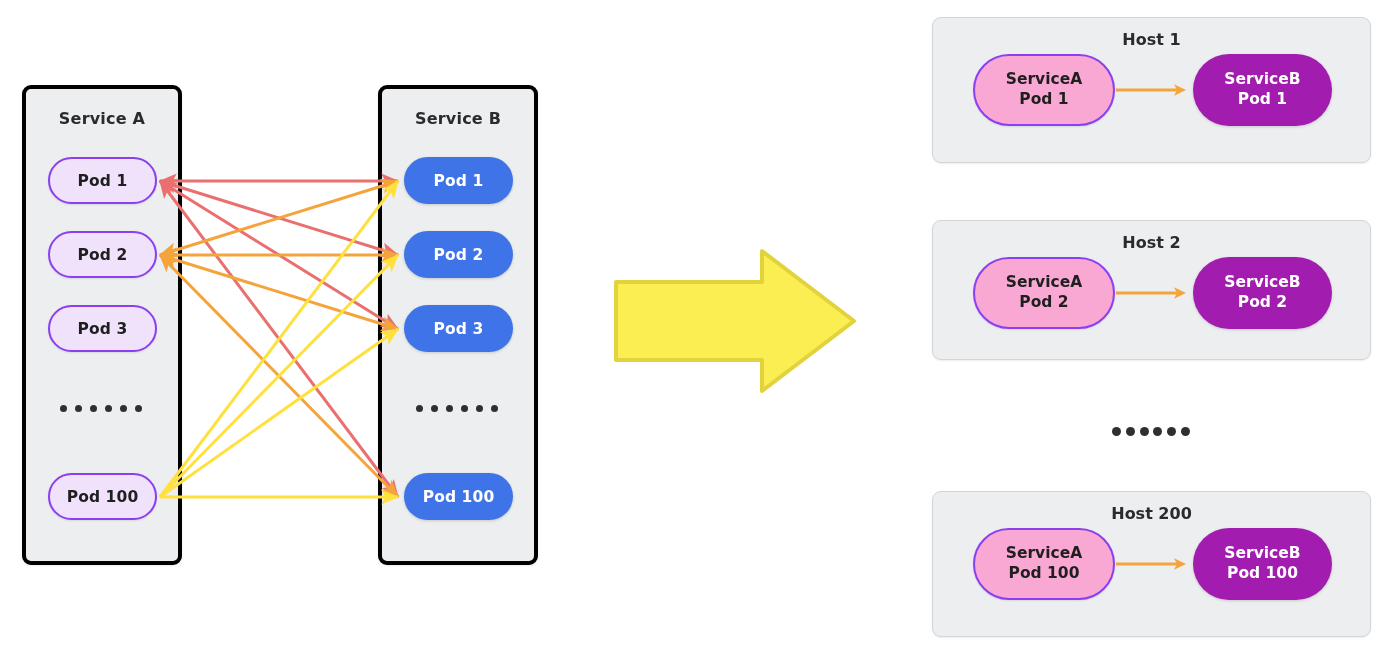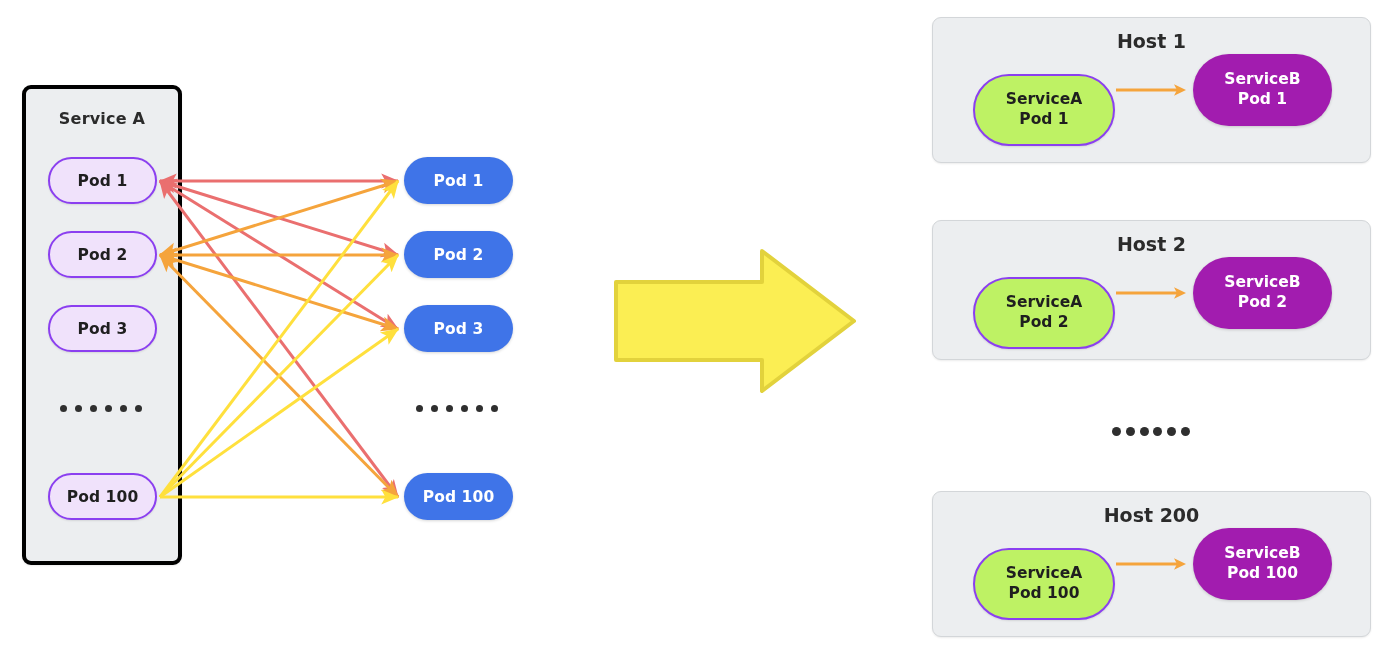--- a/index.html
+++ b/index.html
@@ -114,21 +114,21 @@
     border-radius: 9px;
     box-shadow: 0 1px 2px rgba(0,0,0,0.08);
     box-sizing: border-box;
   }
   .host-title {
     position: absolute;
     left: 0;
     top: 12px;
     width: 100%;
     text-align: center;
-    font-size: 19px;
+    font-size: 16px;
     font-weight: 700;
     color: #2b2b2b;
   }
   .host-pod {
     position: absolute;
     top: 36px;
     height: 72px;
     box-sizing: border-box;
     display: flex;
     flex-direction: column;
@@ -136,25 +136,24 @@
     justify-content: center;
     border-radius: 999px;
     font-size: 15.5px;
     font-weight: 700;
     line-height: 1.28;
     user-select: none;
   }
   .host-pod.purple {
     left: 40px;
     width: 142px;
-    background: #bef264;
+    background: #f9a8d4;
     border: 2.2px solid #8b3ff0;
     color: #1f1f1f;
     box-shadow: 0 1px 2px rgba(0,0,0,0.10);
-    margin-top: 20px;
   }
   .host-pod.blue {
     left: 260px;
     width: 139px;
     background: #a21caf;
     color: #ffffff;
     box-shadow: 0 1px 3px rgba(0,0,0,0.16);
   }
   .host-arrow {
     position: absolute;
@@ -187,20 +186,23 @@
       <i></i>
       <i></i>
       <i></i>
       <i></i>
       <i></i>
   </div>
   <div class="pod purple" style="left:48px; top:473px; width:109px; height:47px;">
     <span>Pod 100</span>
   </div>
 
+  <div class="service-panel" style="left:378px; top:85px; width:160px; height:480px;">
+    <div class="panel-title" style="top:20px;">Service B</div>
+  </div>
 
   <div class="pod blue" style="left:404px; top:157px; width:109px; height:47px;">
     <span>Pod 1</span>
   </div>
   <div class="pod blue" style="left:404px; top:231px; width:109px; height:47px;">
     <span>Pod 2</span>
   </div>
   <div class="pod blue" style="left:404px; top:305px; width:109px; height:47px;">
     <span>Pod 3</span>
   </div>

